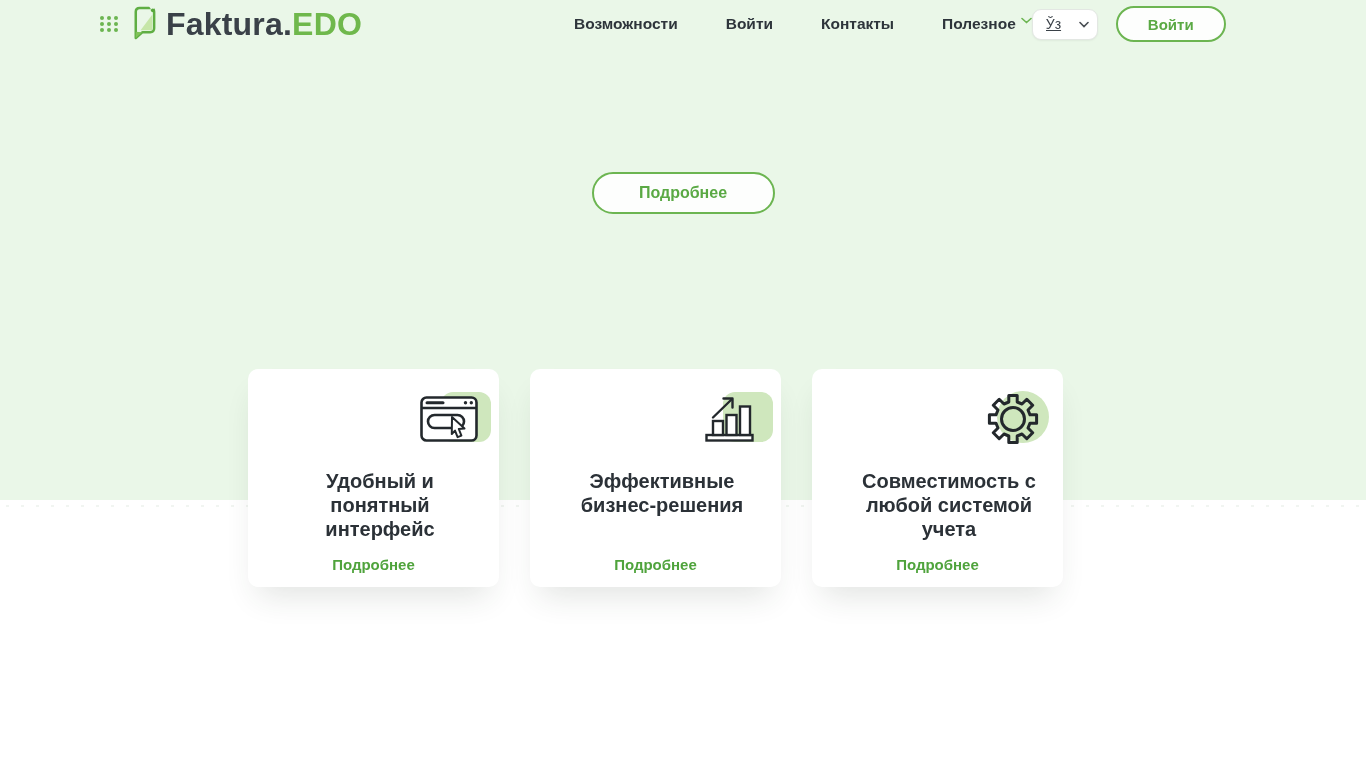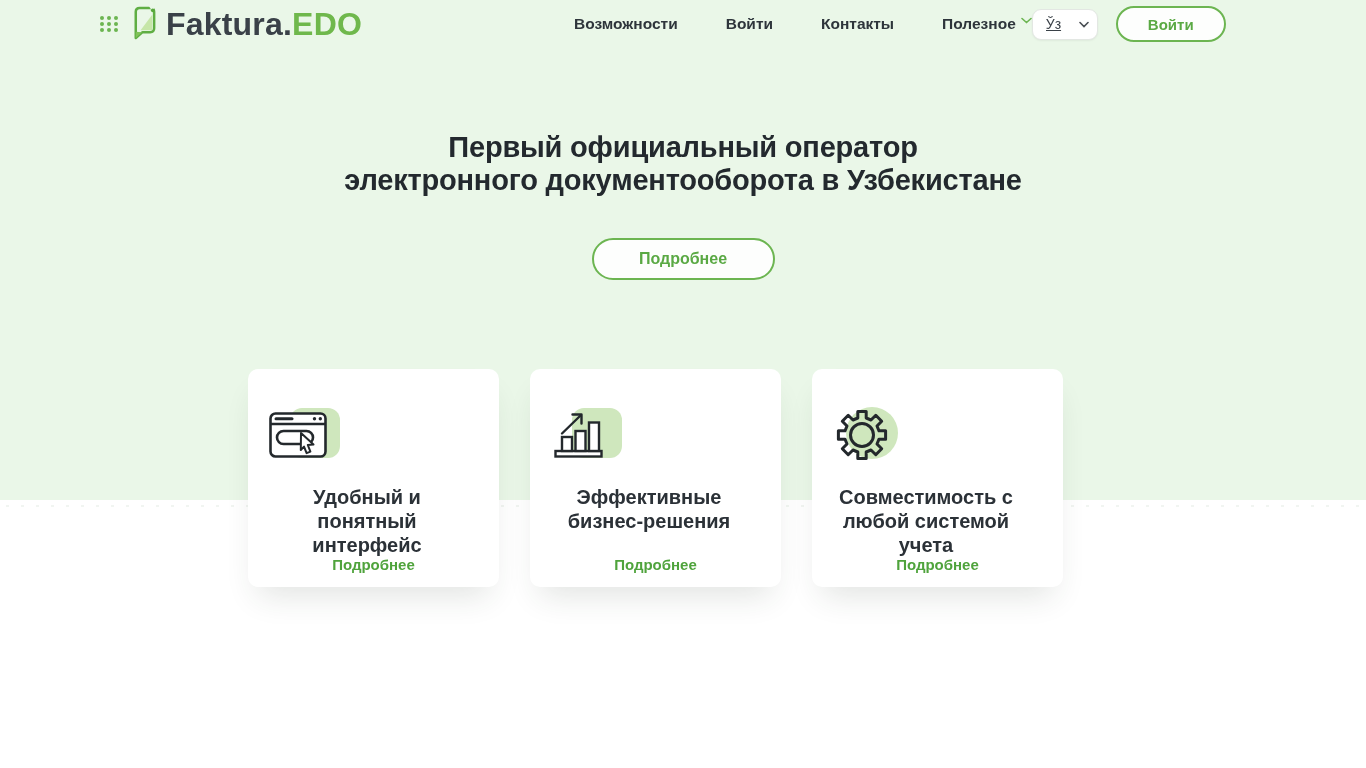--- a/index.html
+++ b/index.html
@@ -52,22 +52,22 @@
   .hero-buttons { margin-top:41px; display:flex; justify-content:center; gap:48px; }
   .btn { height:42px; border-radius:21px; font-family:inherit; font-size:16px; font-weight:700; cursor:pointer; }
   .btn-outline { width:183px; background:#fdfefd; border:2px solid #6cb551; color:#5aa944; }
   .btn-fill { width:192px; background:#6cb551; border:2px solid #6cb551; color:#ffffff; }
 
   
   .cards { position:absolute; top:369px; left:248px; width:815px; display:flex; gap:31px; }
   .card {
     width:251px; height:218px; background:#ffffff; border-radius:10px;
     box-shadow:0 18px 30px -10px rgba(40,60,40,.14);
-    display:flex; flex-direction:column; align-items:flex-start; position:relative;
-    padding:37px 18px 16px;
+    display:flex; flex-direction:column; align-items:flex-end; position:relative;
+    padding:21px 18px 16px;
   }
   .icon-wrap { position:relative; width:64px; height:58px; display:flex; align-items:center; justify-content:center; }
   .blob { position:absolute; background:#cfe7bd; z-index:0; }
   .blob-square { width:50px; height:50px; border-radius:12px; right:-10px; top:2px; }
   .blob-circle { width:52px; height:52px; border-radius:50%; right:-4px; top:1px; }
   .icon-wrap svg { position:relative; z-index:1; }
   .card-title {
     margin-top:21px; font-size:20px; line-height:24px; font-weight:600;
     color:#2b3137; text-align:center; max-width:202px;
   }
@@ -134,24 +134,20 @@
         </select>
         <svg class="lang-chevron" width="10" height="7" viewBox="0 0 10 7">
           <polyline points="1,1.5 5,5.5 9,1.5" fill="none" stroke="#4a4f54" stroke-width="1.6" stroke-linecap="round"></polyline>
         </svg>
       </span>
       <button class="login-btn">Войти</button>
     </div>
   </div>
 
   <div class="hero">
-    <div class="hero-title">
-      <div>Первый официальный оператор</div>
-      <div>электронного документооборота в Узбекистане</div>
-    </div>
     <div class="hero-buttons">
       <button class="btn btn-outline">Подробнее</button>
     </div>
   </div>
 
   <div class="cards">
 
     <div class="card">
       <div class="icon-wrap">
         <span class="blob blob-square"></span>

